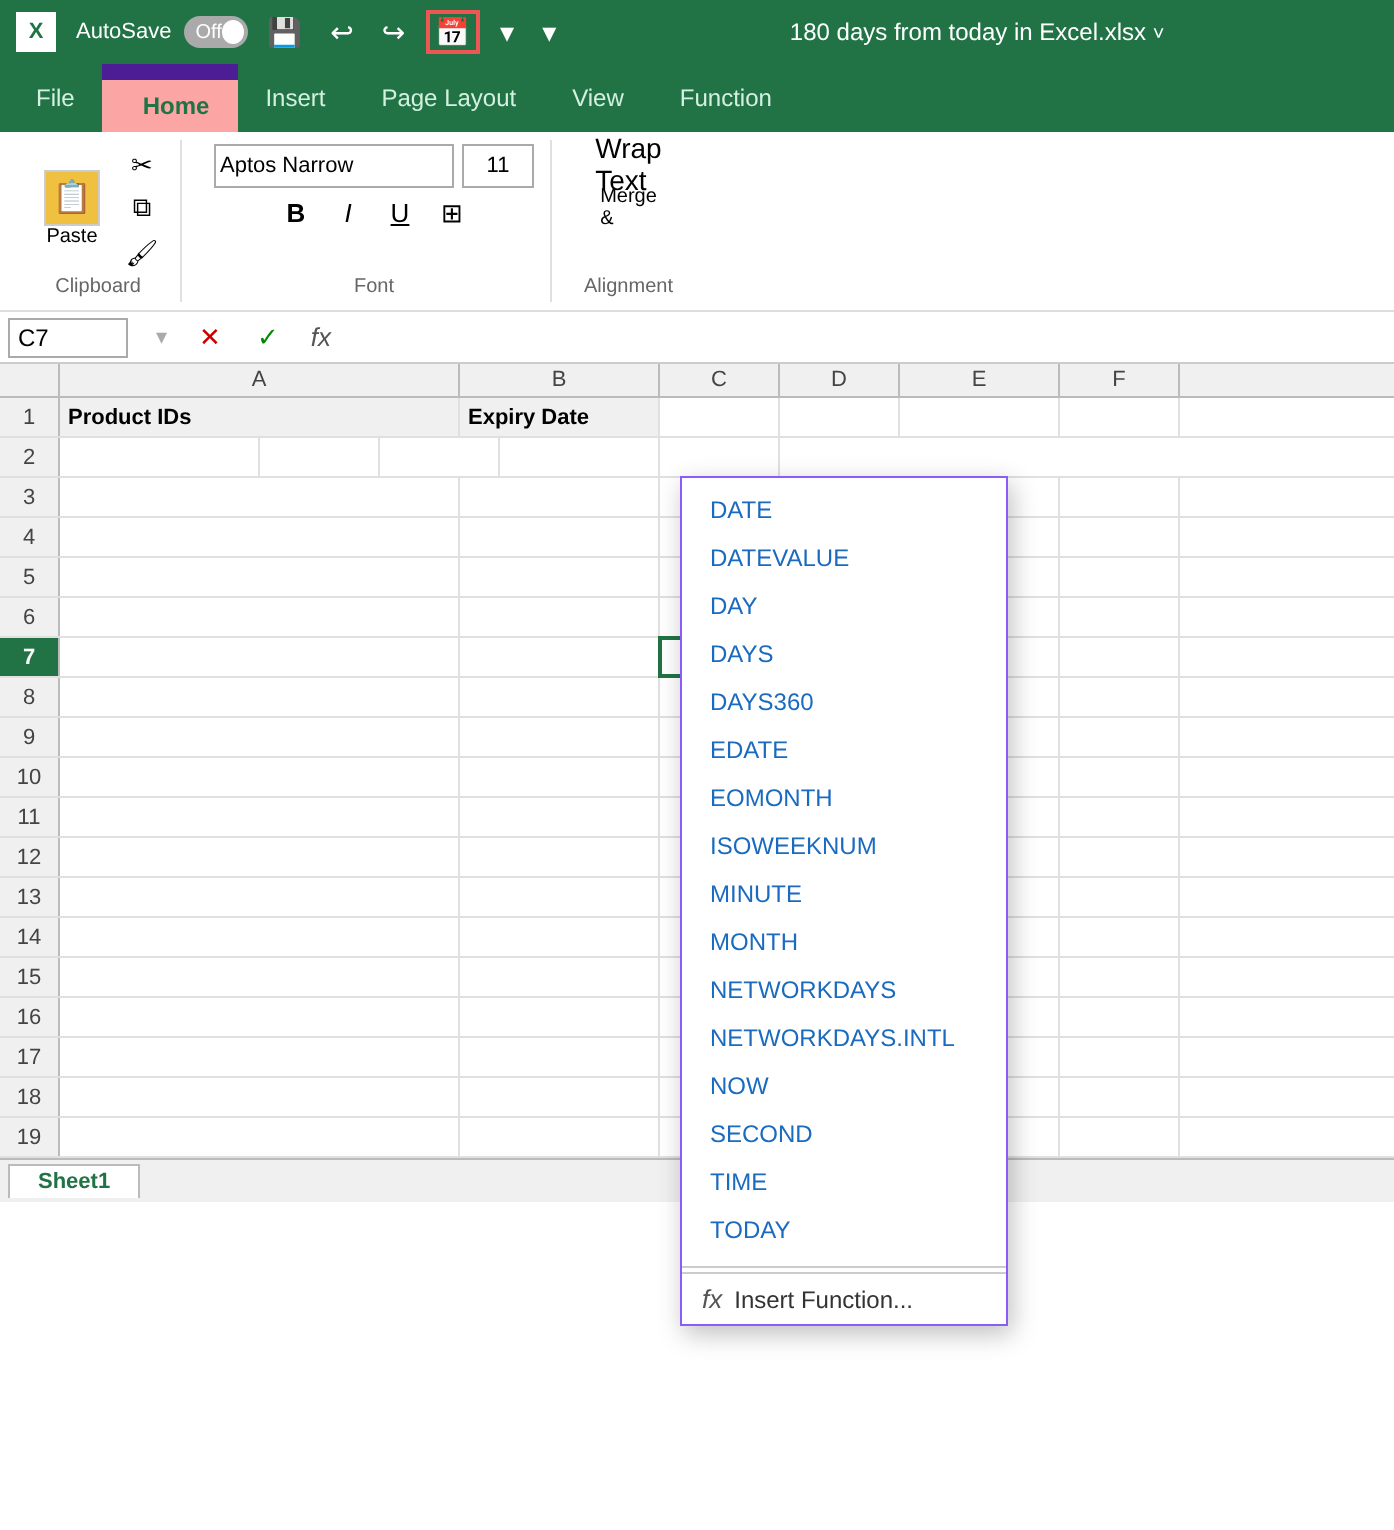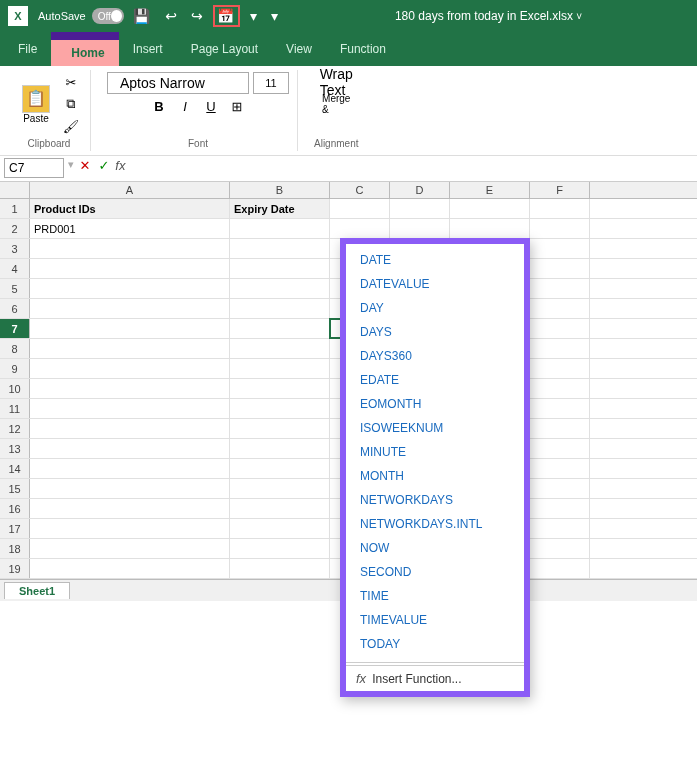--- a/index.html
+++ b/index.html
@@ -115,42 +115,42 @@
     .small-icon-btn {
       width: 22px; height: 20px;
       border: 1px solid transparent;
       background: transparent;
       cursor: pointer;
       display: flex; align-items: center; justify-content: center;
       font-size: 13px;
       border-radius: 2px;
     }
     .font-selector {
-      width: 142px; height: 22px;
+      width: 120px; height: 22px;
       border: 1px solid #aaa;
-      font-size: 14px;
-      padding: 0 12px;
+      font-size: 11px;
+      padding: 0 2px;
     }
     .font-size-box {
       width: 36px; height: 22px;
       border: 1px solid #aaa;
       font-size: 11px;
       text-align: center;
     }
     .bold-btn { font-weight: bold; }
     .italic-btn { font-style: italic; }
     .underline-btn { text-decoration: underline; }
 
     
     .formula-bar {
       display: flex;
-      align-items: flex-start;
+      align-items: center;
       border-bottom: 1px solid #ccc;
       padding: 2px 4px;
-      gap: 4px;
+      gap: 14px;
       height: 26px;
     }
     .cell-ref {
       width: 60px;
       border: 1px solid #aaa;
       font-size: 12px;
       padding: 0 4px;
       height: 20px;
     }
     .formula-btn {
@@ -241,23 +241,23 @@
     .cell-c { width: 60px; }
     .cell-d { width: 60px; }
     .cell-e { width: 80px; }
     .cell-f { width: 60px; }
 
     
     .dropdown-overlay {
       position: absolute;
       top: 56px;
       left: 340px;
-      width: 190px;
+      width: 164px;
       background: #fff;
-      border: 6px solid #8b5cf6;
+      border: 1px solid #8b5cf6;
       box-shadow: 2px 4px 12px rgba(0,0,0,0.25);
       z-index: 100;
     }
     .dropdown-list {
       max-height: 560px;
       overflow-y: scroll;
       padding: 4px 0;
     }
     .dropdown-item {
       padding: 5px 14px;
@@ -422,21 +422,20 @@
       <div class="cell cell-a header-cell">Product IDs</div>
       <div class="cell cell-b header-cell">Expiry Date</div>
       <div class="cell cell-c"></div>
       <div class="cell cell-d"></div>
       <div class="cell cell-e"></div>
       <div class="cell cell-f"></div>
     </div>
 
     <div class="sheet-row">
       <div class="row-num">2</div>
-      <div class="cell cell-a">PRD001</div>
       <div class="cell cell-b"></div>
       <div class="cell cell-c"></div>
       <div class="cell cell-d"></div>
       <div class="cell cell-e"></div>
       <div class="cell cell-f"></div>
     </div>
 
     <div class="sheet-row">
         <div class="row-num">3</div>
         <div class="cell cell-a"></div>
@@ -604,21 +603,20 @@
         <div class="dropdown-item">EDATE</div>
         <div class="dropdown-item">EOMONTH</div>
         <div class="dropdown-item">ISOWEEKNUM</div>
         <div class="dropdown-item">MINUTE</div>
         <div class="dropdown-item">MONTH</div>
         <div class="dropdown-item">NETWORKDAYS</div>
         <div class="dropdown-item">NETWORKDAYS.INTL</div>
         <div class="dropdown-item">NOW</div>
         <div class="dropdown-item">SECOND</div>
         <div class="dropdown-item">TIME</div>
-        <div class="dropdown-item">TIMEVALUE</div>
         <div class="dropdown-item">TODAY</div>
       </div>
     <div class="dropdown-divider"></div>
     <div class="dropdown-footer">
       <span class="fx-icon"><i>fx</i></span>
       <span>Insert Function...</span>
     </div>
   </div>
 </div>
 

